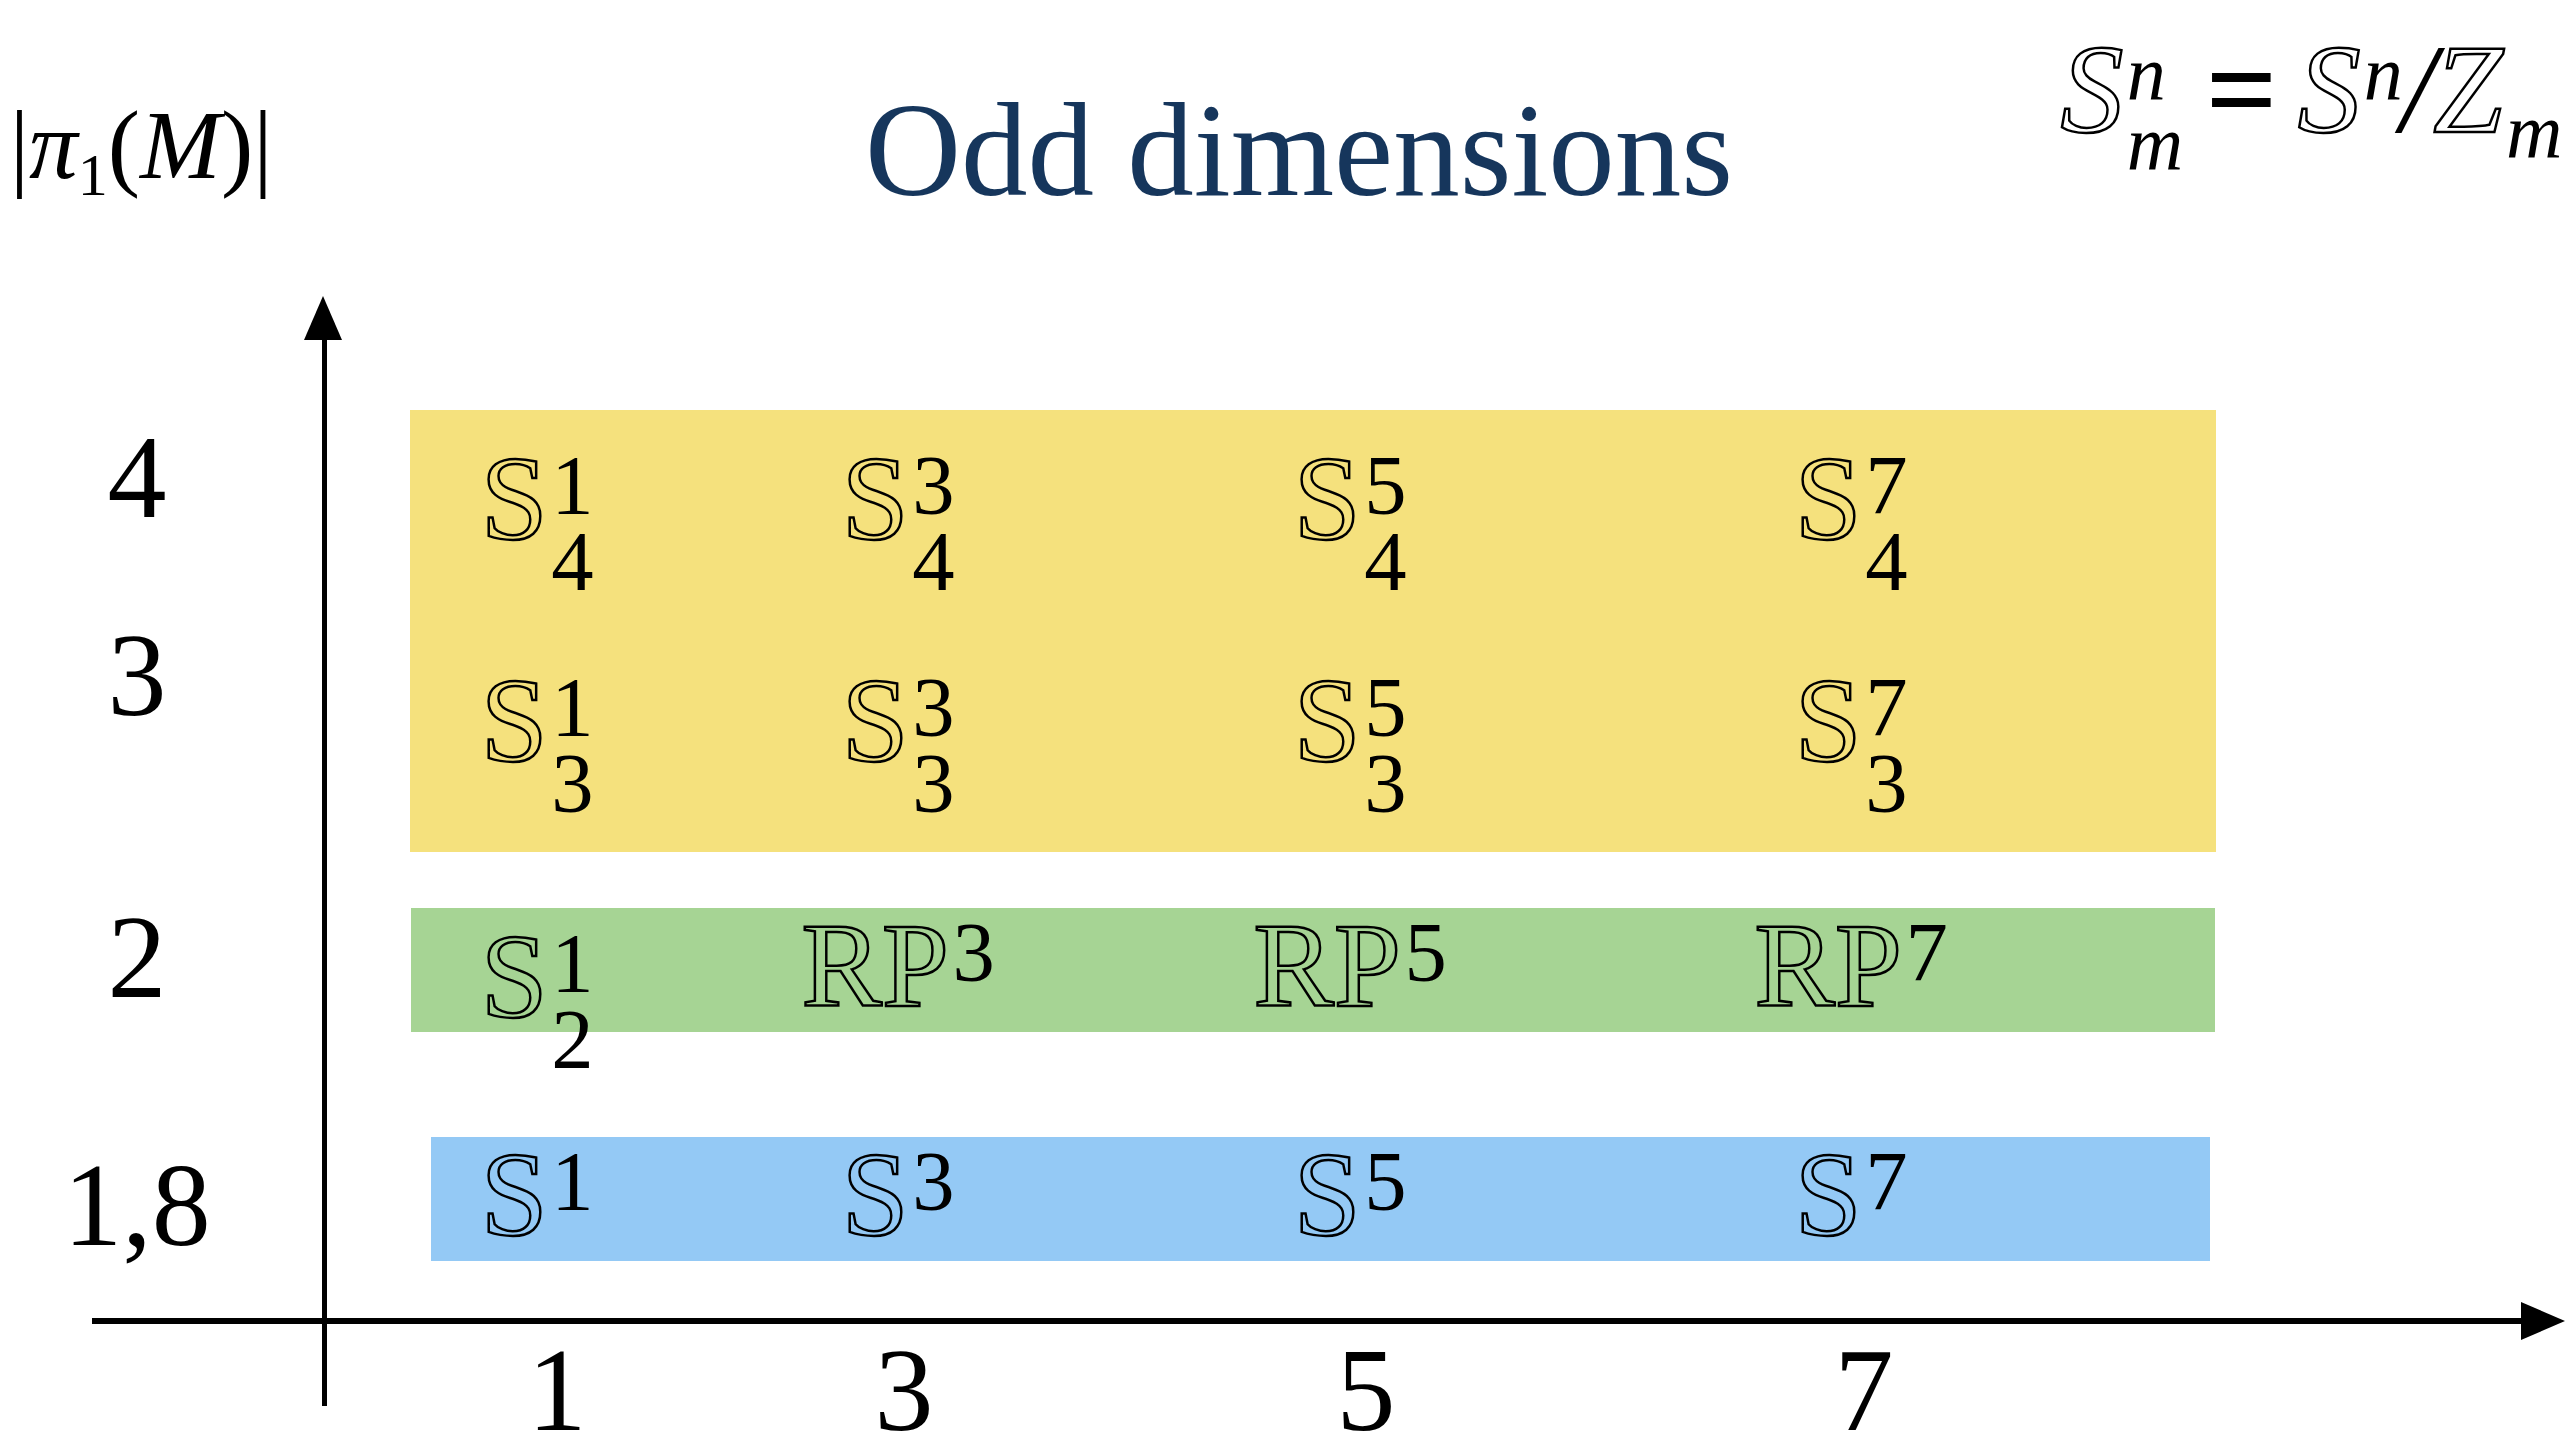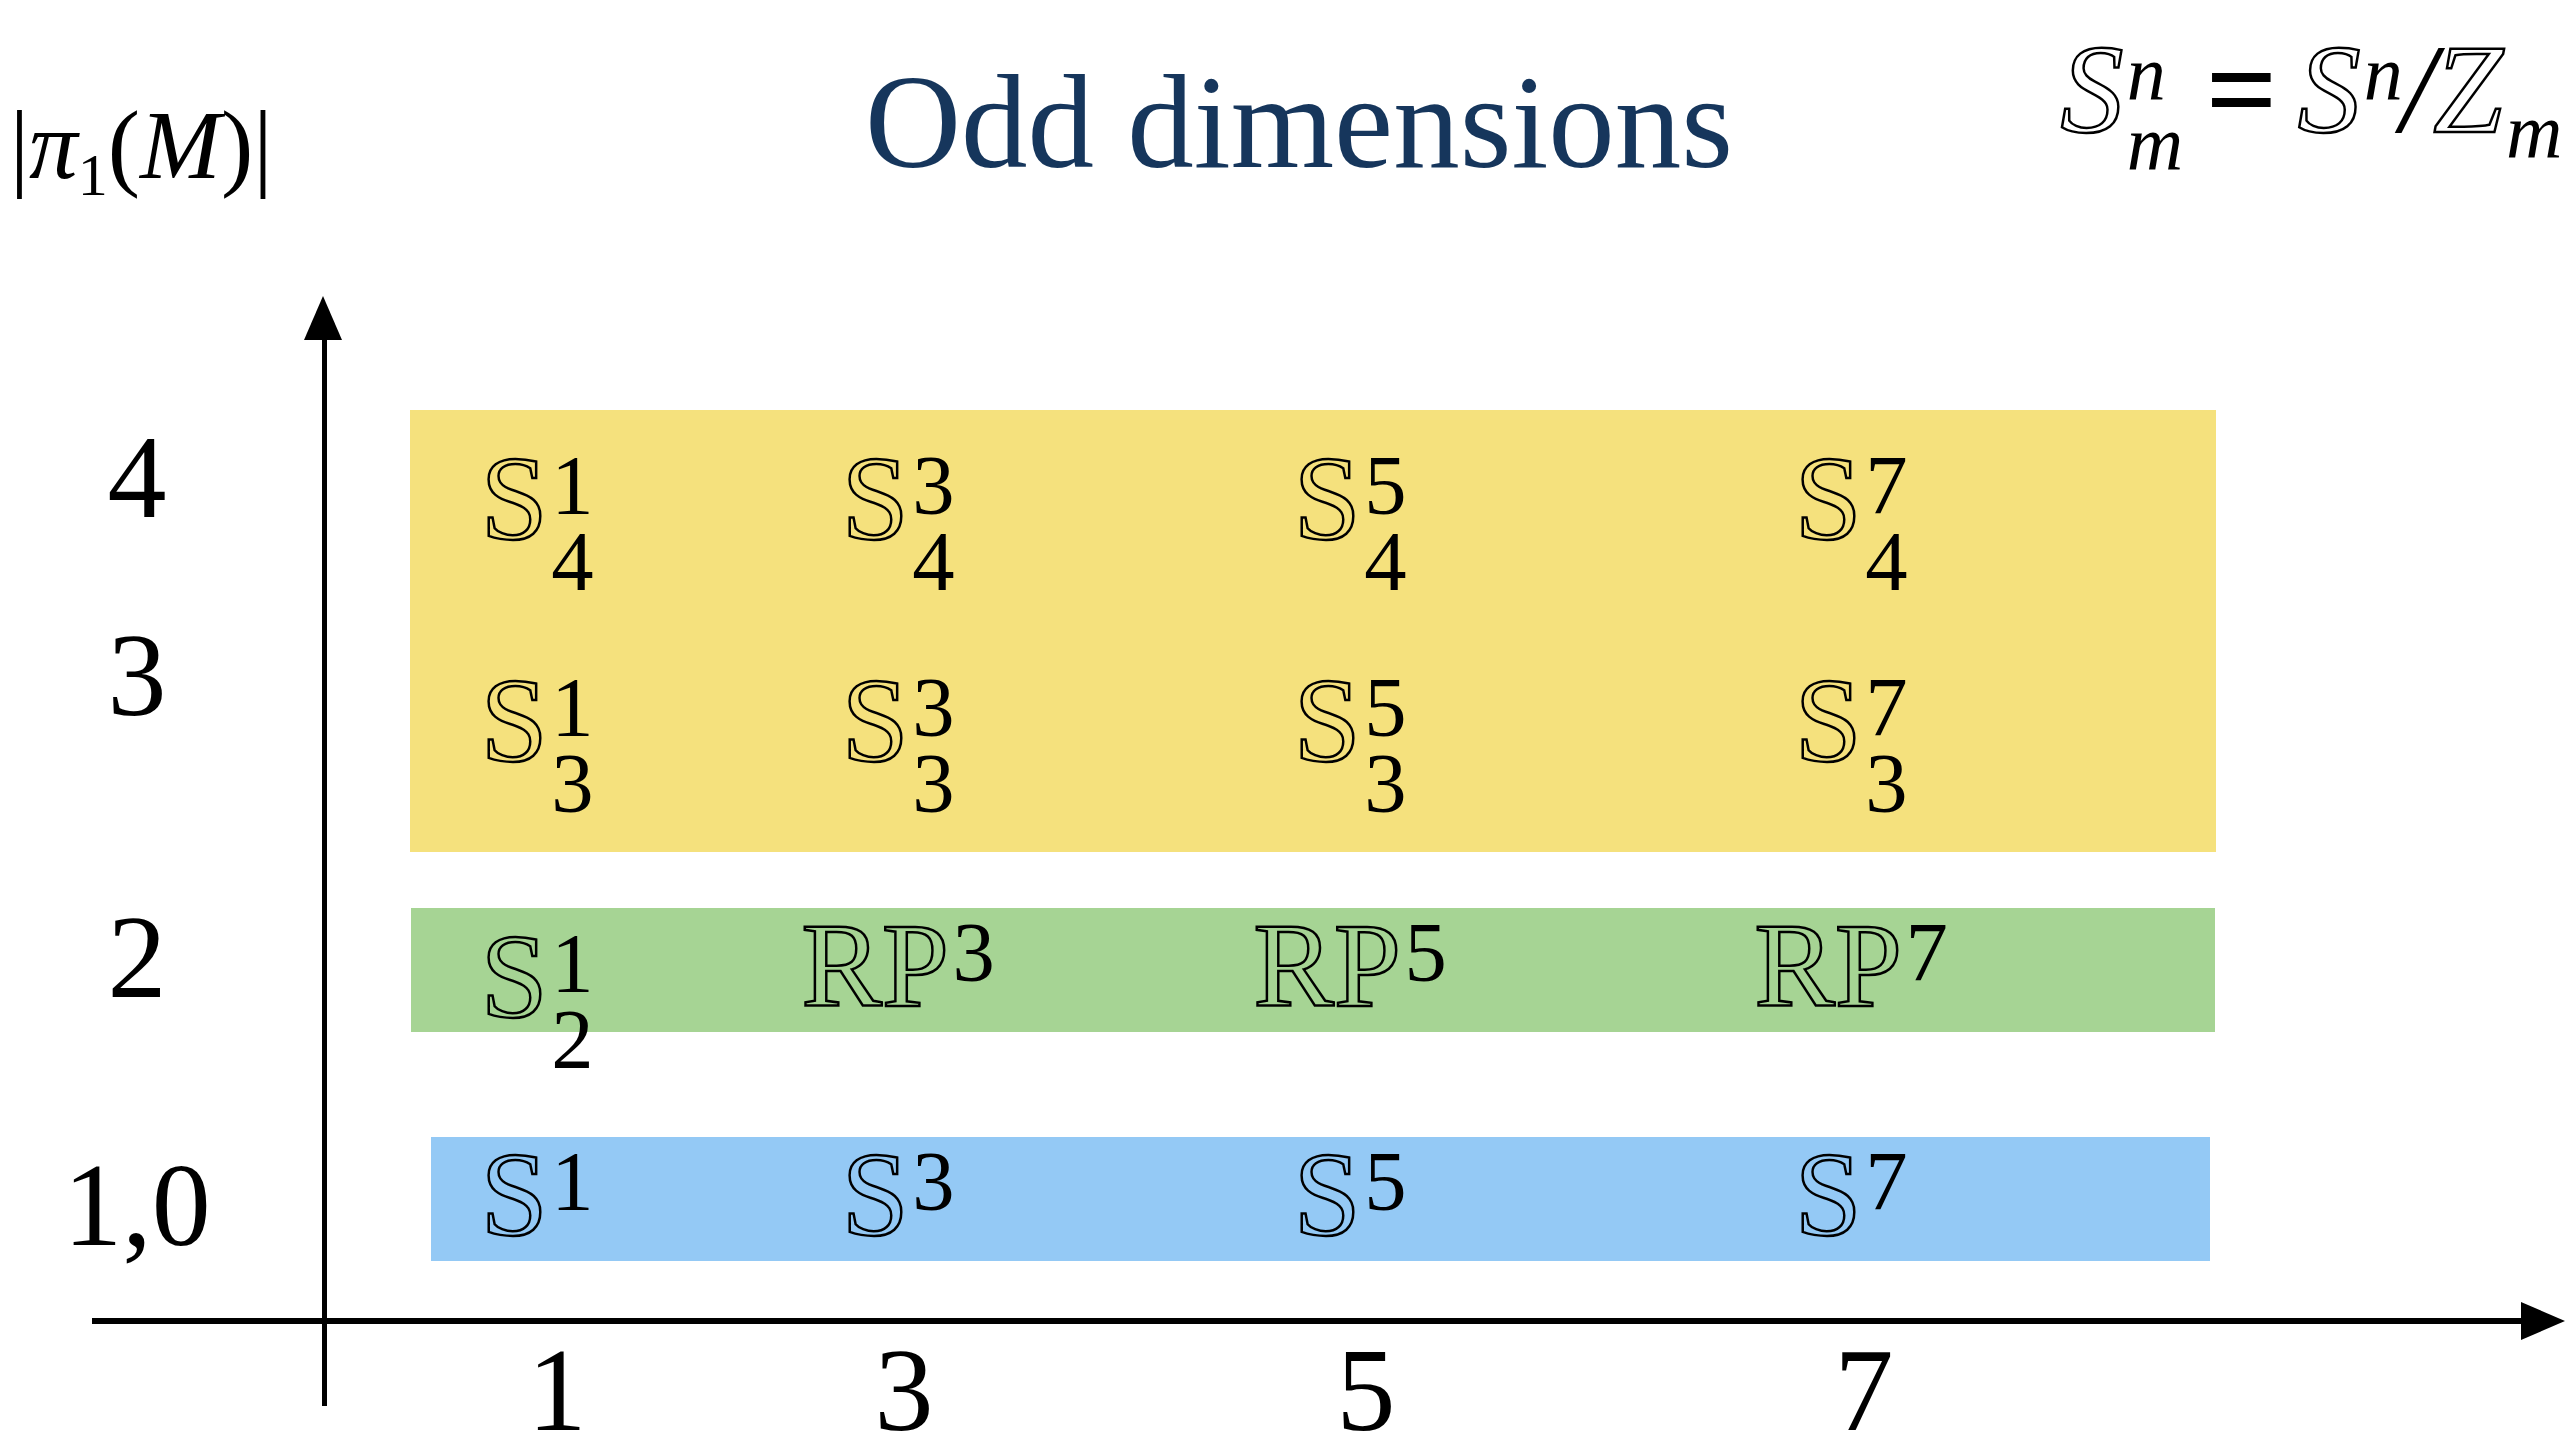--- a/index.html
+++ b/index.html
@@ -4,21 +4,21 @@
 <style>
   html,body{margin:0;padding:0;background:#ffffff;}
   .canvas{
     position:relative;width:2576px;height:1449px;background:#ffffff;
     font-family:"Liberation Serif","DejaVu Serif",serif;color:#000;overflow:hidden;
   }
   .abs{position:absolute;line-height:1;font-family:Liberation Serif, serif;}
   .ctr{transform:translate(-50%,-50%);}
   .cx{transform:translateX(-50%);}
 
-  .title{font-size:133px;color:#16365C;white-space:nowrap;}
+  .title{font-size:133px;color:#16365C;white-space:nowrap;margin-top:28px;}
 
   
   .bb{
     color:transparent;
     -webkit-text-stroke:2.5px #000;
   }
   @supports not (-webkit-text-stroke: 2px #000){
     .bb{color:#000;}
   }
   .it{font-style:italic;}
@@ -80,21 +80,21 @@
   <div class="band band-blue" style="left:431px;top:1137px;width:1779px;height:124px;"></div>
 
   <div class="axis" style="left:322px;top:336px;width:4.8px;height:1070px;"></div>
   <div class="arrow arrow-up" style="left:304px;top:296px;"></div>
   <div class="axis" style="left:92px;top:1318px;width:2436px;height:5.8px;"></div>
   <div class="arrow arrow-right" style="left:2521px;top:1302px;"></div>
 
   <div class="abs ctr ytick" style="left:137px;top:478px;">4</div>
   <div class="abs ctr ytick" style="left:137px;top:676px;">3</div>
   <div class="abs ctr ytick" style="left:137px;top:958px;">2</div>
-  <div class="abs ctr ytick" style="left:137px;top:1206px;">1,0</div>
+  <div class="abs ctr ytick" style="left:137px;top:1206px;">1,8</div>
 
   <div class="abs ctr xtick" style="left:557px;top:1391px;">1</div>
   <div class="abs ctr xtick" style="left:904px;top:1391px;">3</div>
   <div class="abs ctr xtick" style="left:1366px;top:1391px;">5</div>
   <div class="abs ctr xtick" style="left:1864px;top:1391px;">7</div>
 
 
   <div class="cell" style="left:537px;top:502px;"><span class="bb">S</span><span class="ss">
         <span>1</span>
         <span>4</span>

